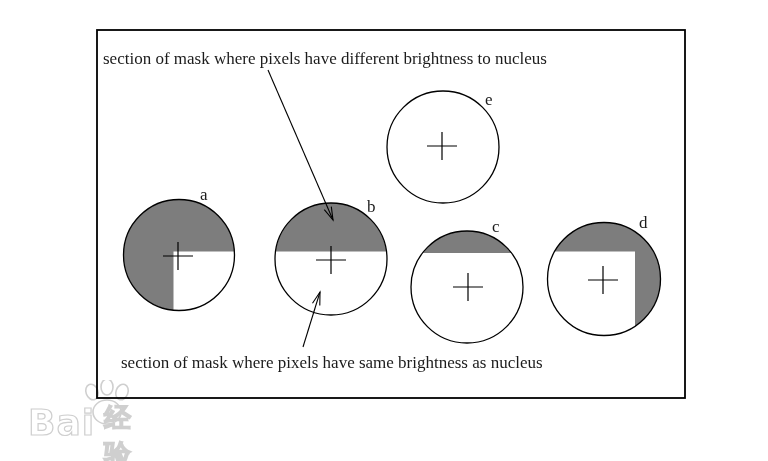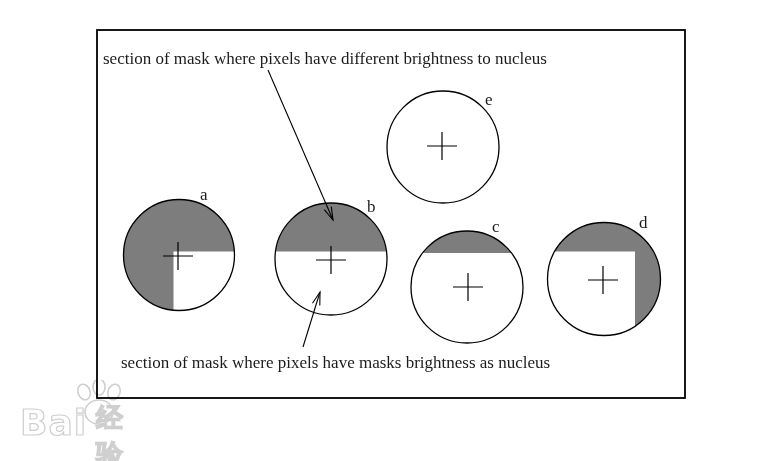--- a/index.html
+++ b/index.html
@@ -40,21 +40,21 @@
     left: 20px; top: 419px;
     font-size: 16.4px;
     color: #161616;
     white-space: nowrap;
     z-index: 4;
     margin-top: 48px;
   }
   .caption .cap-prefix { margin-right: 9px; }
   .watermark {
     position: absolute;
-    left: 16px; top: 378px;
+    left: 24px; top: 378px;
     width: 130px; height: 70px;
     z-index: 1;
   }
   .wm-text {
     position: absolute;
     font-family: "DejaVu Sans", sans-serif;
     font-weight: bold;
     color: rgba(255,255,255,0.55);
     -webkit-text-stroke: 1.2px #cfcfcf;
   }
@@ -136,21 +136,21 @@
       <polyline points="324.3,209.6 333,220 331.3,206.6" fill="none" stroke="#000000" stroke-width="1.1"></polyline>
     </g>
 
     <g>
       <line x1="303" y1="347" x2="320" y2="292" stroke="#000000" stroke-width="1.1"></line>
       <polyline points="319.8,305.5 320,292 312.5,303.3" fill="none" stroke="#000000" stroke-width="1.1"></polyline>
     </g>
   </svg>
 
   <div class="annot annot-top">section of mask where pixels have different brightness to nucleus</div>
-  <div class="annot annot-bottom">section of mask where pixels have masks brightness as nucleus</div>
+  <div class="annot annot-bottom">section of mask where pixels have same brightness as nucleus</div>
 
   <div class="mask-label label-a">a</div>
   <div class="mask-label label-b">b</div>
   <div class="mask-label label-c">c</div>
   <div class="mask-label label-d">d</div>
   <div class="mask-label label-e">e</div>
 
   <div class="caption">
     <span class="cap-prefix">Figure 2:</span><span>Four circular masks with similarity colouring; USANs are shown as the white parts of the masks.</span>
   </div>

